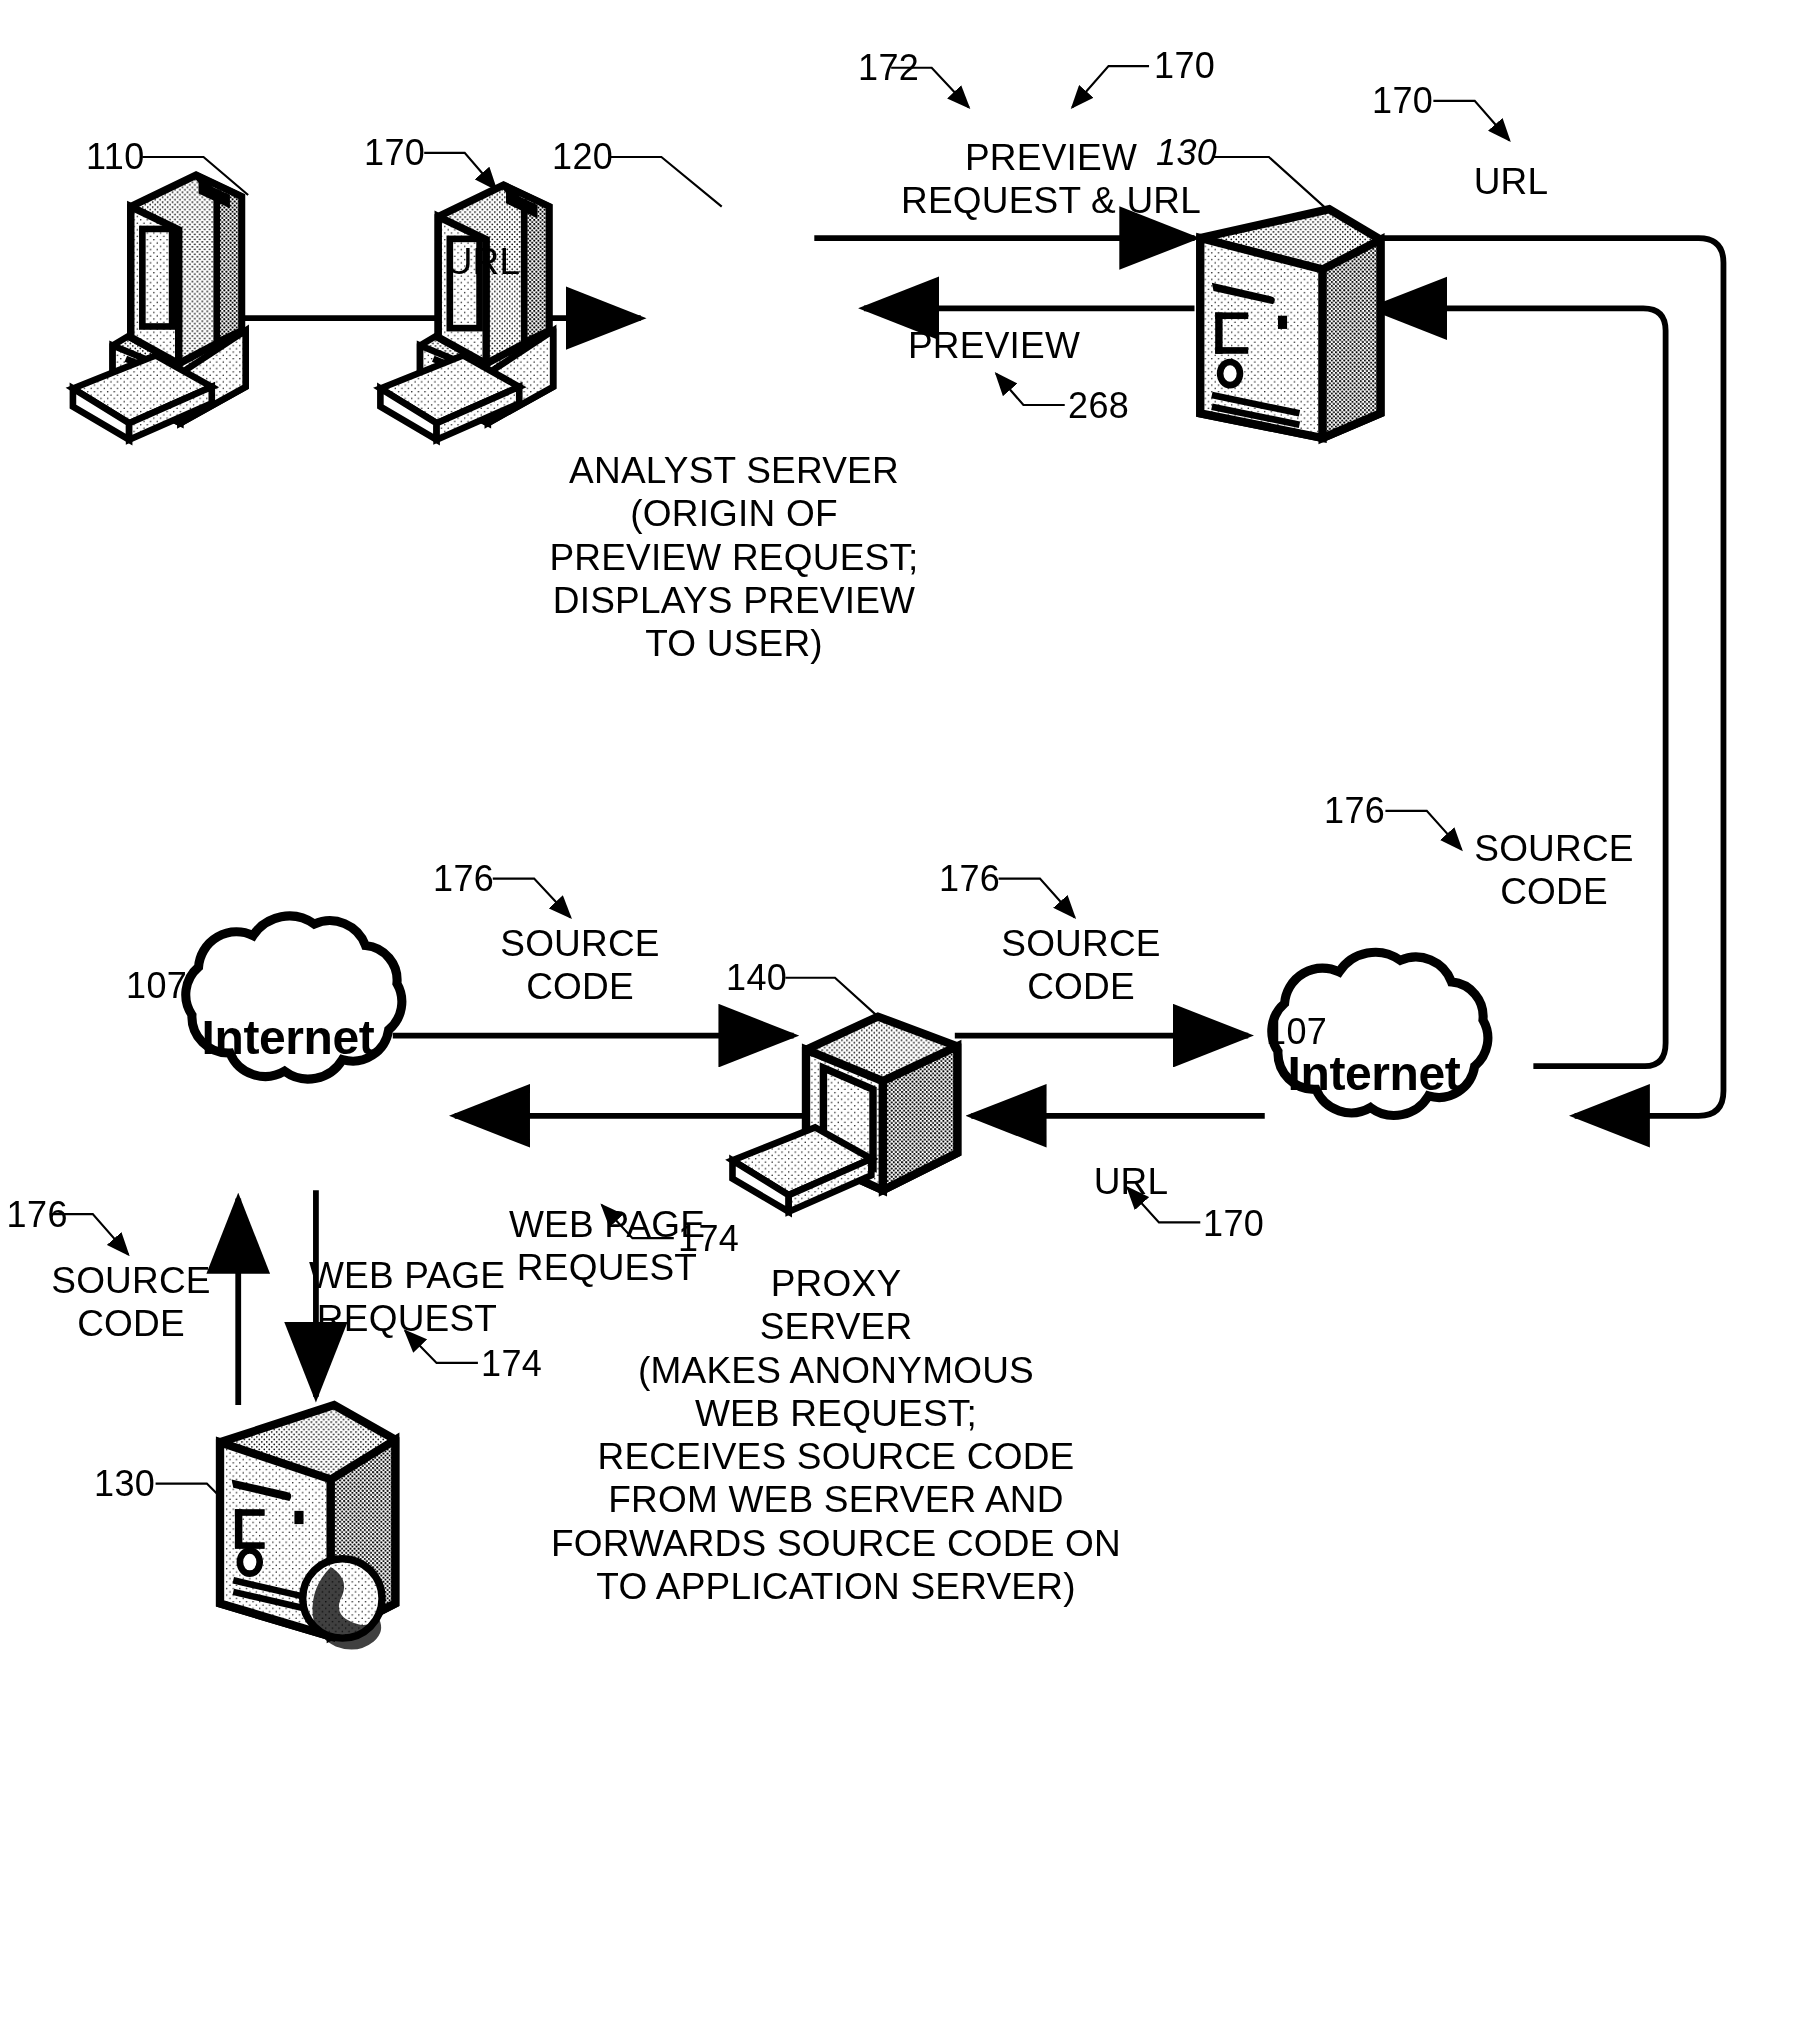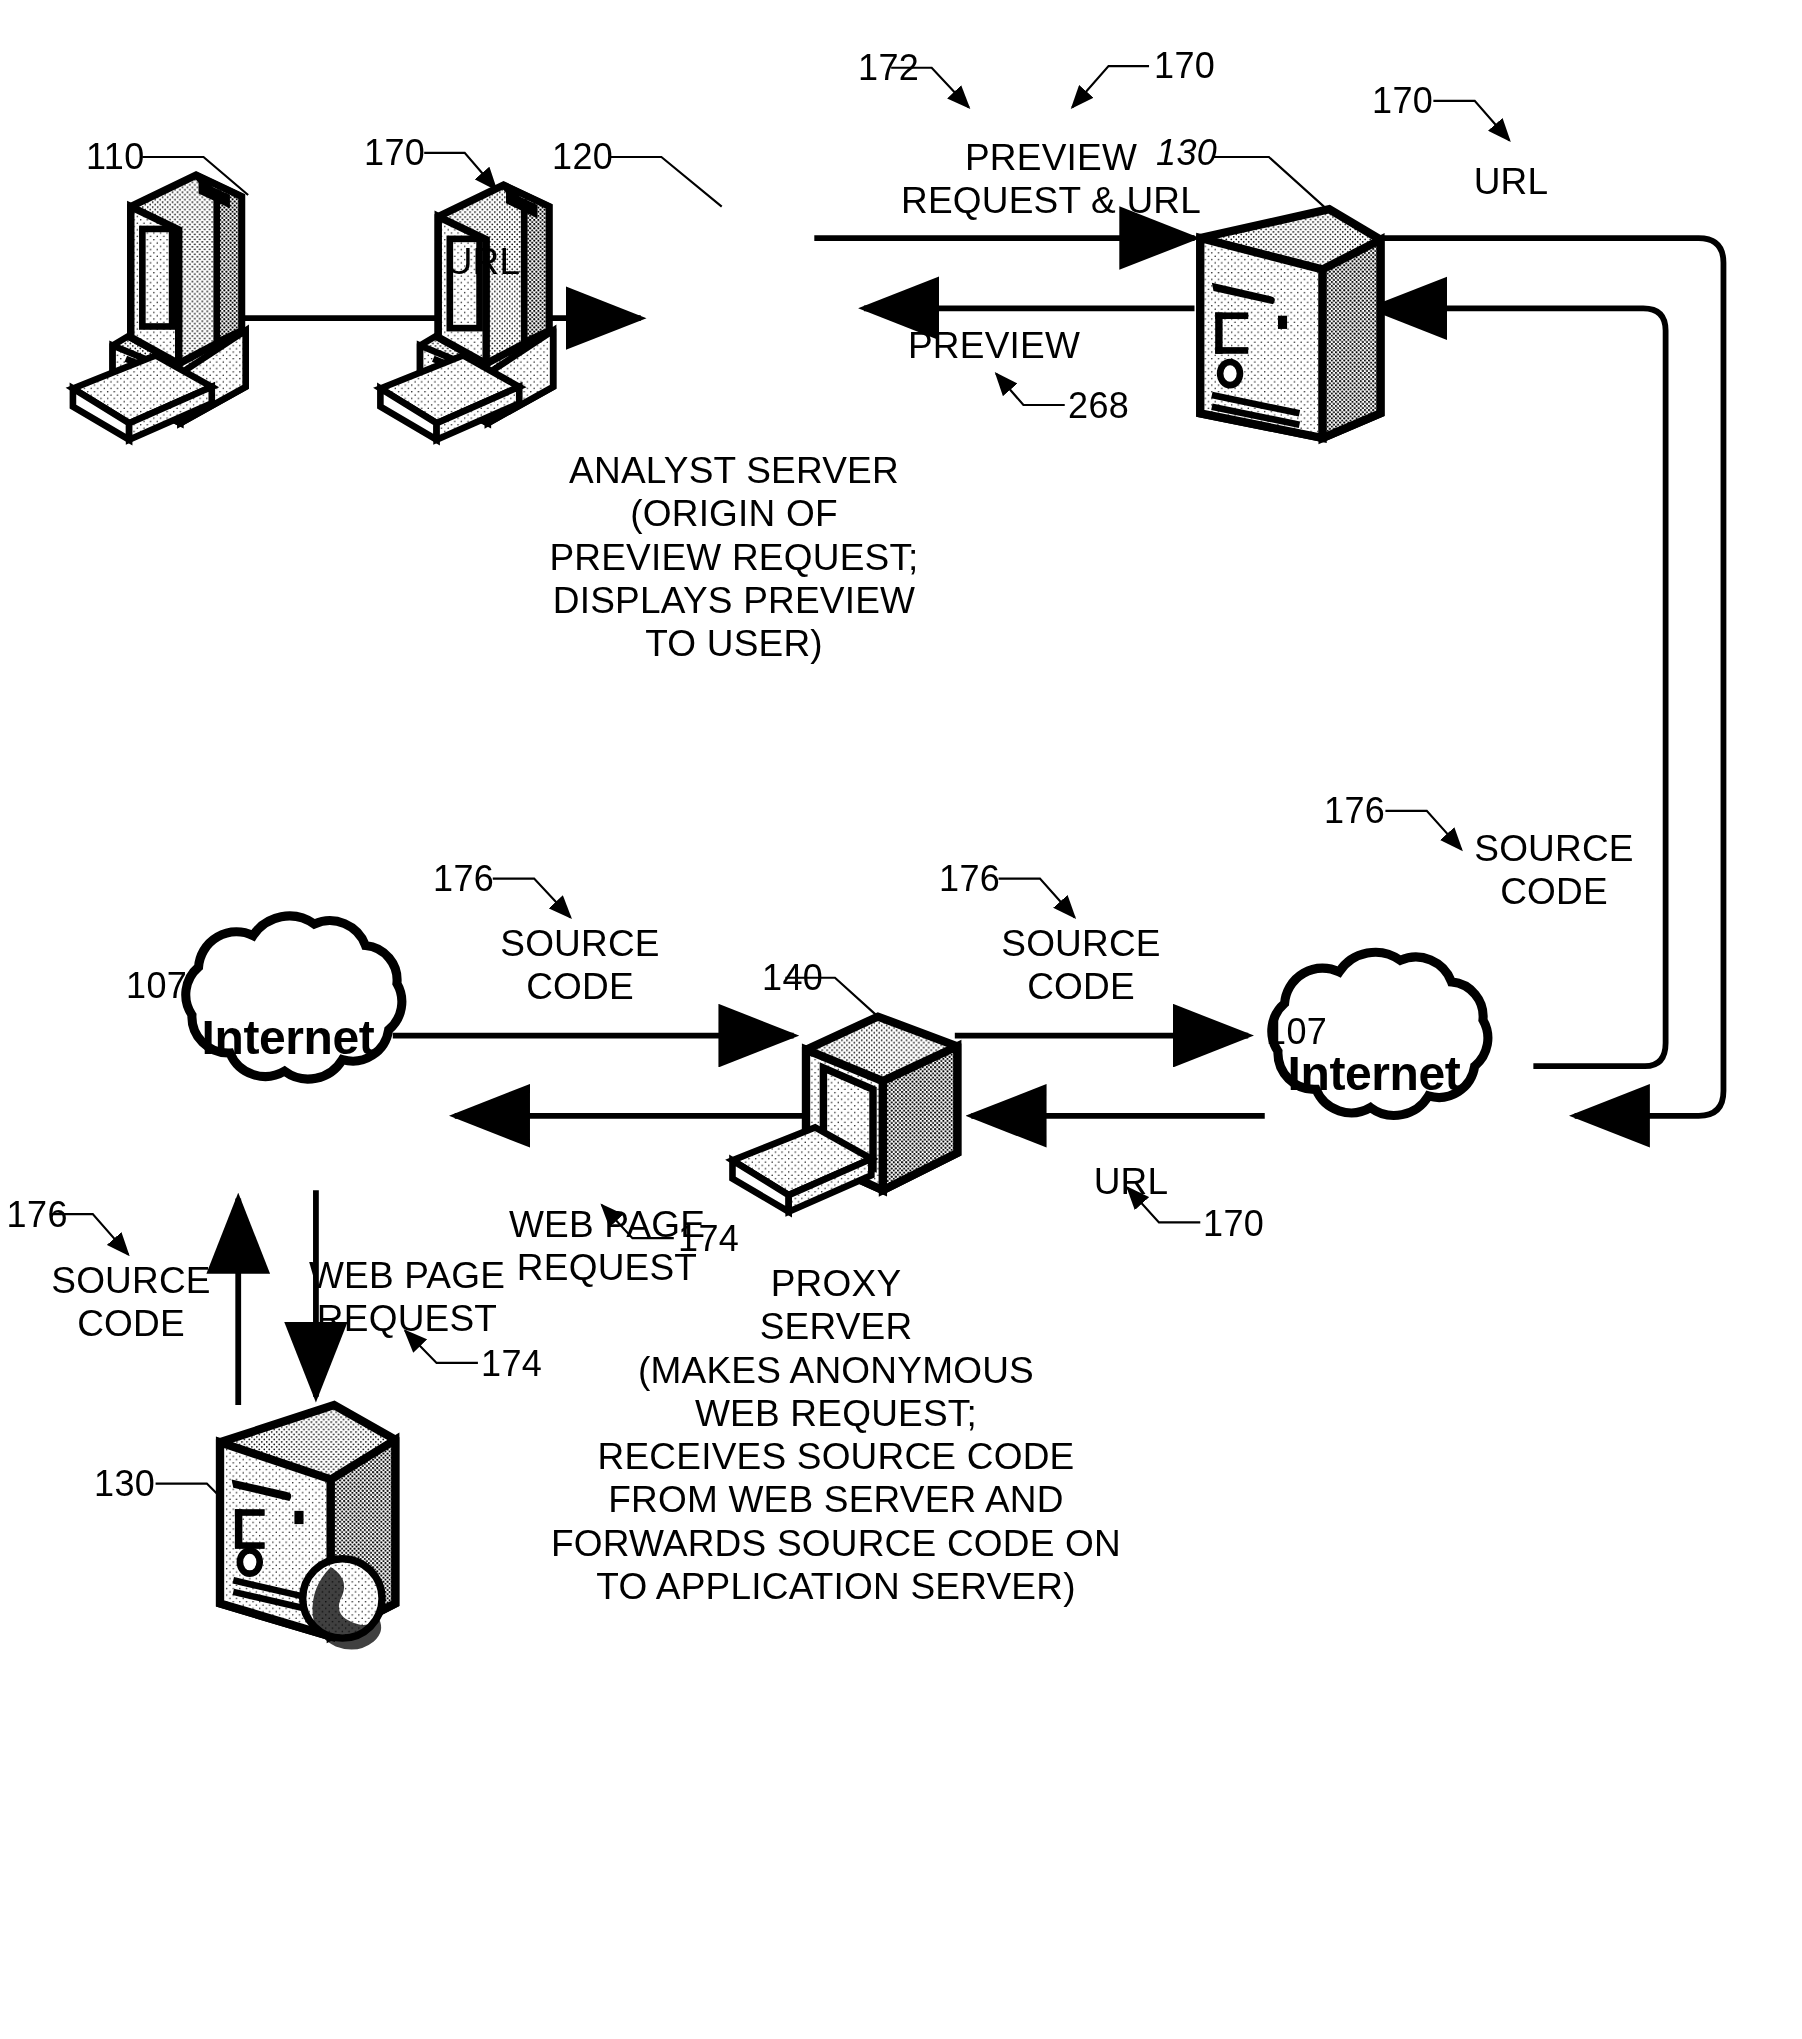--- a/index.html
+++ b/index.html
@@ -257,21 +257,21 @@
                a48,48 0 0 1 -70,14
                a46,46 0 0 1 -66,-22
                a44,44 0 0 1 -46,-46 z" fill="#ffffff" stroke="#000" stroke-width="11"></path>
     </g>
 
   </svg>
 
   <div class="lbl refnum" style="left:86px; top:136px;">110</div>
   <div class="lbl refnum" style="left:552px; top:136px;">120</div>
   <div class="lbl refnum" style="left:1156px; top:132px;font-style:italic;">130</div>
-  <div class="lbl refnum" style="left:726px; top:957px;margin-left:36px;">140</div>
+  <div class="lbl refnum" style="left:726px; top:957px;">140</div>
   <div class="lbl refnum" style="left:94px; top:1463px;">130</div>
   <div class="lbl refnum" style="left:126px; top:965px;">107</div>
   <div class="lbl refnum" style="left:1266px; top:1011px;">107</div>
 
   <div class="lbl refnum" style="left:364px; top:132px;">170</div>
   <div class="lbl refnum" style="left:831px; top:47px;margin-left:27px;">172</div>
   <div class="lbl refnum" style="left:1154px; top:45px;">170</div>
   <div class="lbl refnum" style="left:1372px; top:80px;">170</div>
   <div class="lbl refnum" style="left:1068px; top:385px;">268</div>
   <div class="lbl refnum" style="left:1324px; top:790px;">176</div>

